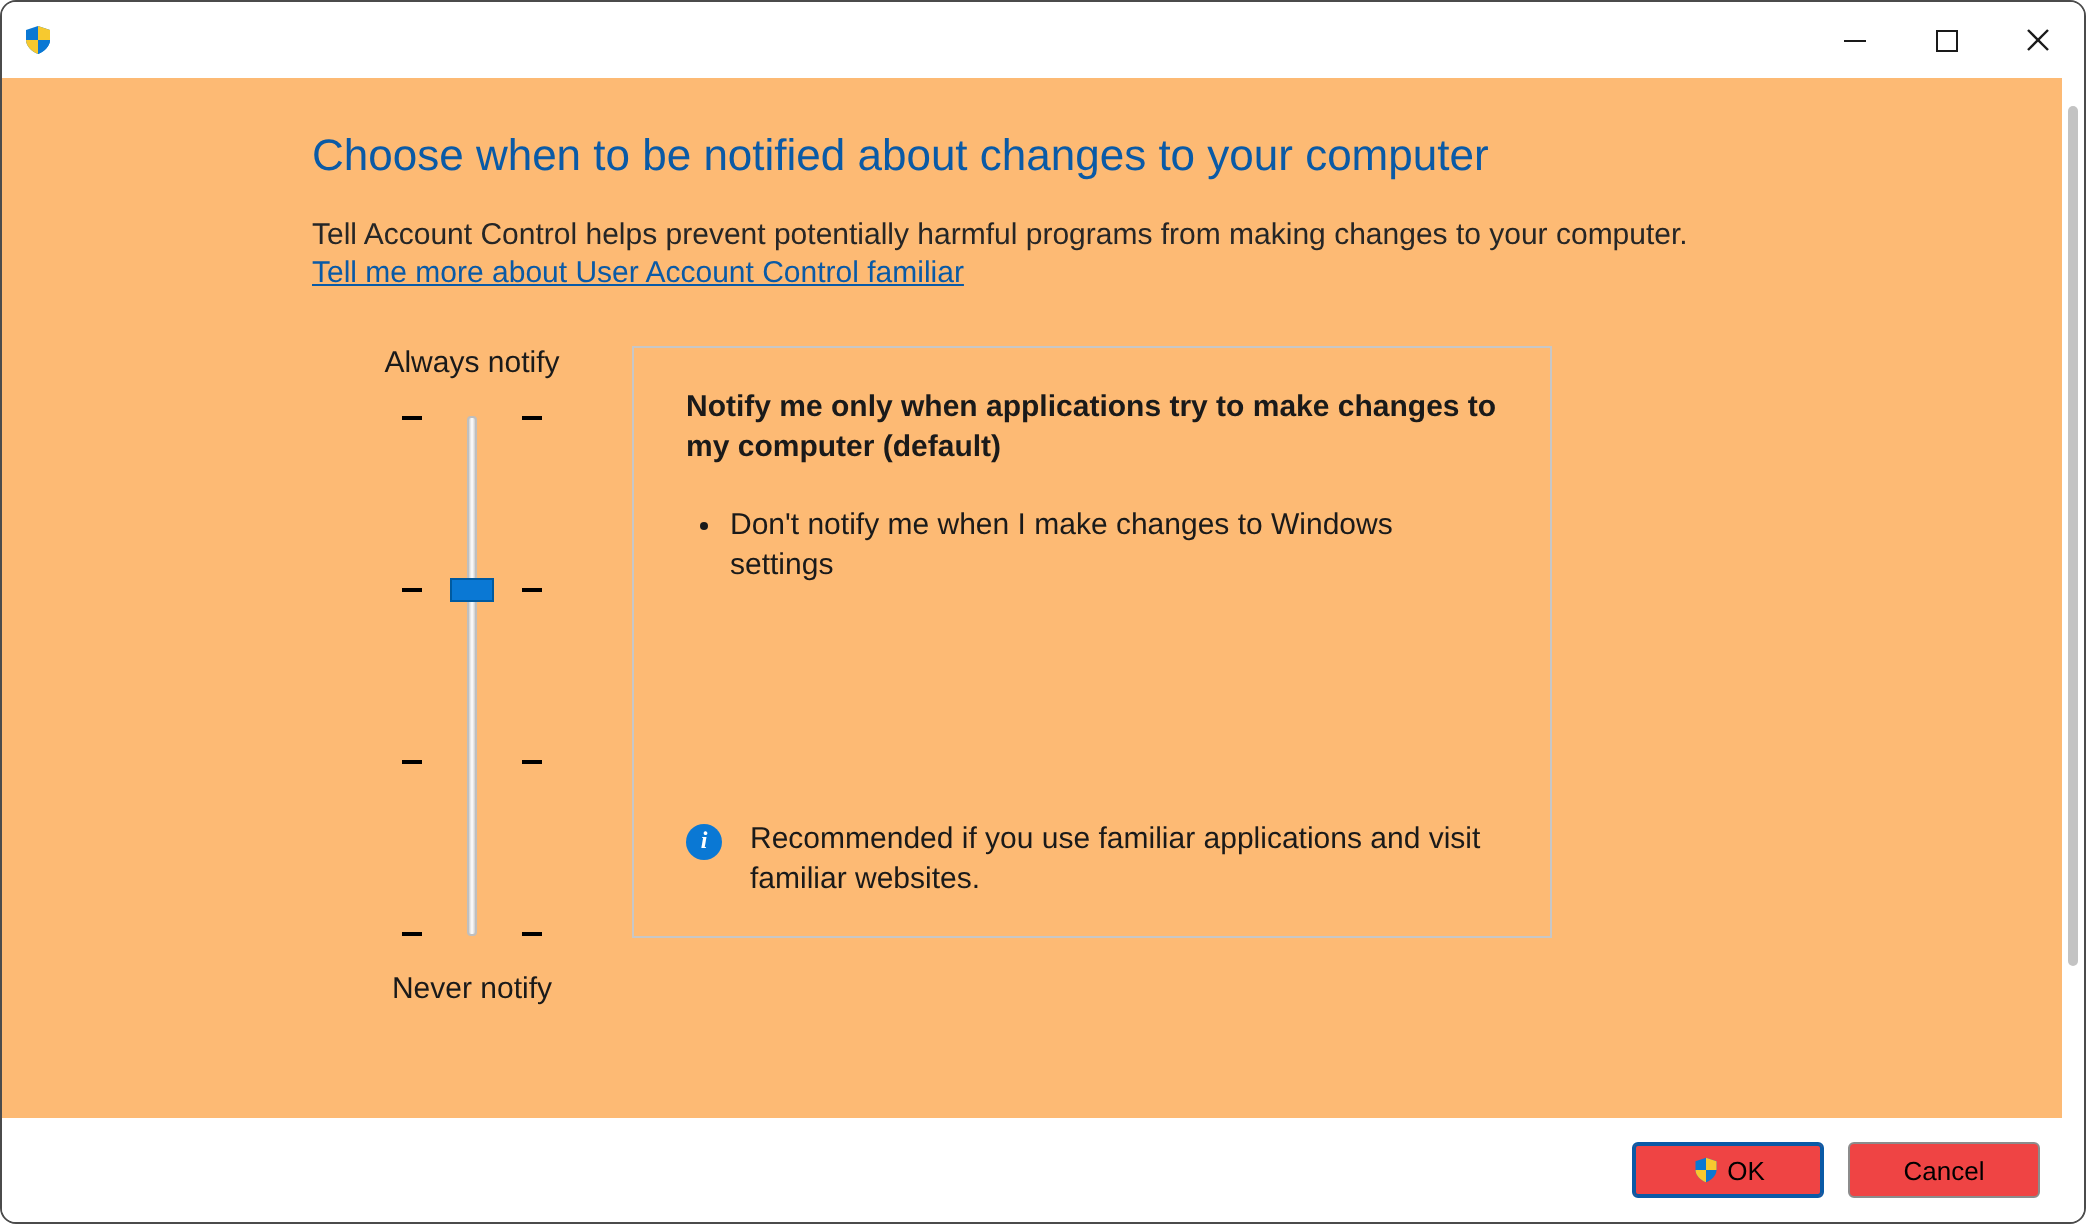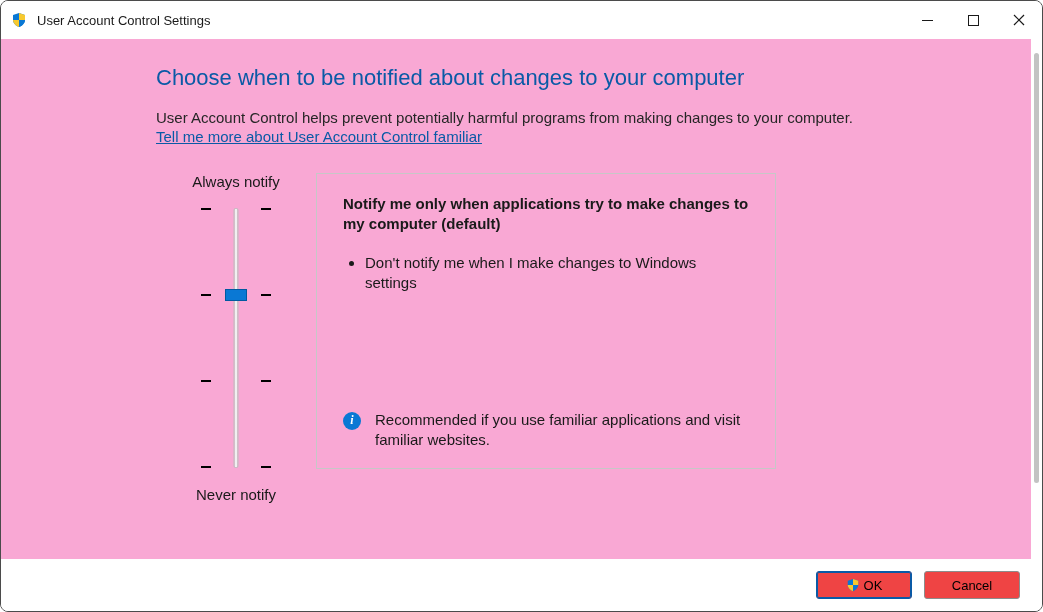--- a/index.html
+++ b/index.html
@@ -50,21 +50,21 @@
   .titlebar-btn svg { stroke: #1a1a1a; fill: none; }
 
   
   .client {
     position: absolute;
     top: 38px; left: 0;
     right: 11px; 
     bottom: 52px; 
     padding: 0;
     overflow: hidden;
-    background: #f9a8d4;
+    background: #fdba74;
   }
   .scrollbar {
     position: absolute;
     top: 52px;
     right: 3px;
     width: 5px;
     height: 430px;
     background: #c3c3c3;
     border-radius: 3px;
   }
@@ -225,21 +225,20 @@
 
 <div class="titlebar">
   <span class="titlebar-icon">
     <svg viewBox="0 0 16 16" width="16" height="16">
       <path d="M8 1 L14 3 V8 C14 11 11 14 8 15 C5 14 2 11 2 8 V3 Z" fill="#0a78d4"></path>
       <path d="M8 1 L14 3 V8 L8 8 Z" fill="#f7c92f"></path>
       <path d="M8 8 L8 15 C5 14 2 11 2 8 Z" fill="#f7c92f"></path>
       <path d="M8 8 L14 8 V8 C14 11 11 14 8 15 Z" fill="#0a78d4"></path>
     </svg>
   </span>
-  <span class="titlebar-text">User Account Control Settings</span>
   <div class="titlebar-buttons">
     <div class="titlebar-btn">
       <svg width="11" height="11" viewBox="0 0 11 11">
           <line x1="0" y1="5.5" x2="11" y2="5.5" stroke-width="1"></line>
         </svg>
     </div>
     <div class="titlebar-btn">
       <svg width="11" height="11" viewBox="0 0 11 11">
           <rect x="0.5" y="0.5" width="10" height="10" stroke-width="1"></rect>
         </svg>
@@ -249,21 +248,21 @@
           <line x1="1" y1="1" x2="11" y2="11" stroke-width="1.2"></line>
           <line x1="11" y1="1" x2="1" y2="11" stroke-width="1.2"></line>
         </svg>
     </div>
   </div>
 </div>
 
 <div class="client">
   <div class="content">
     <h1 class="heading">Choose when to be notified about changes to your computer</h1>
-    <p class="desc">User Account Control helps prevent potentially harmful programs from making changes to your computer.</p>
+    <p class="desc">Tell Account Control helps prevent potentially harmful programs from making changes to your computer.</p>
     <a href="#" class="help-link">Tell me more about User Account Control familiar</a>
 
     <div class="slider-block">
 
       <div class="slider-col">
         <div class="slider-label">Always notify</div>
         <div class="slider-track-wrap">
           <div class="slider-track"></div>
           <div class="tick" style="top:0%">
               <span></span>

